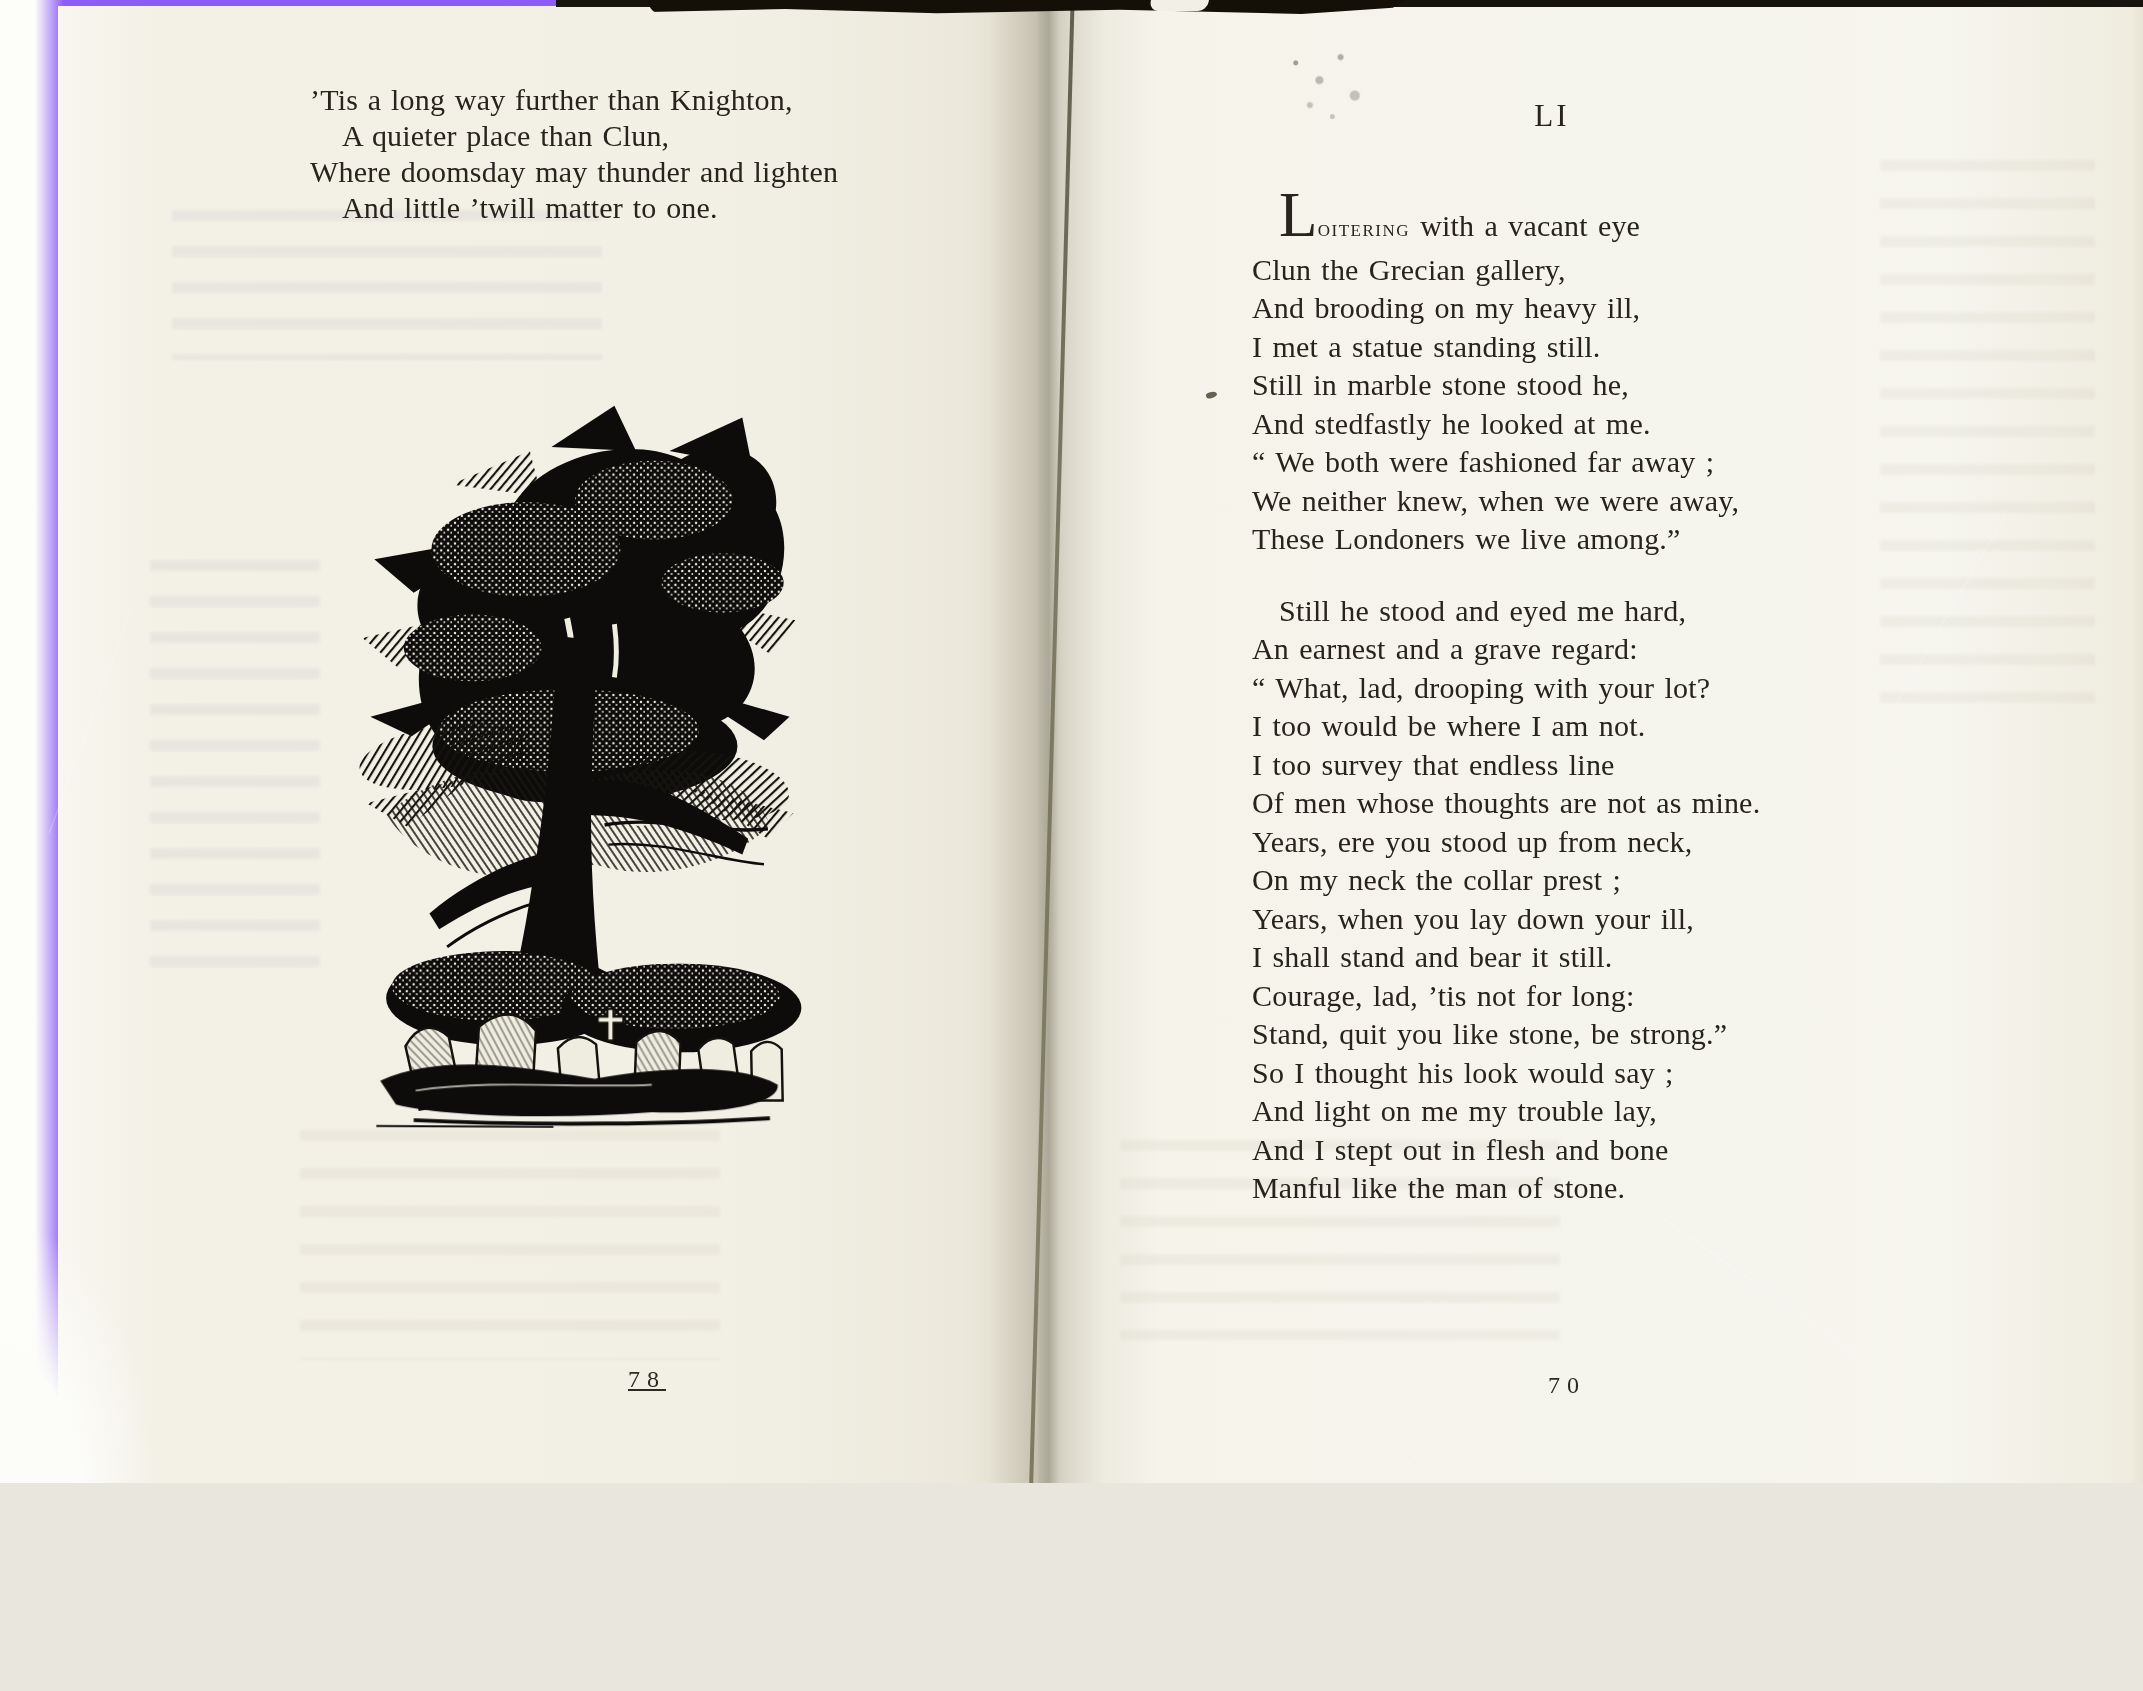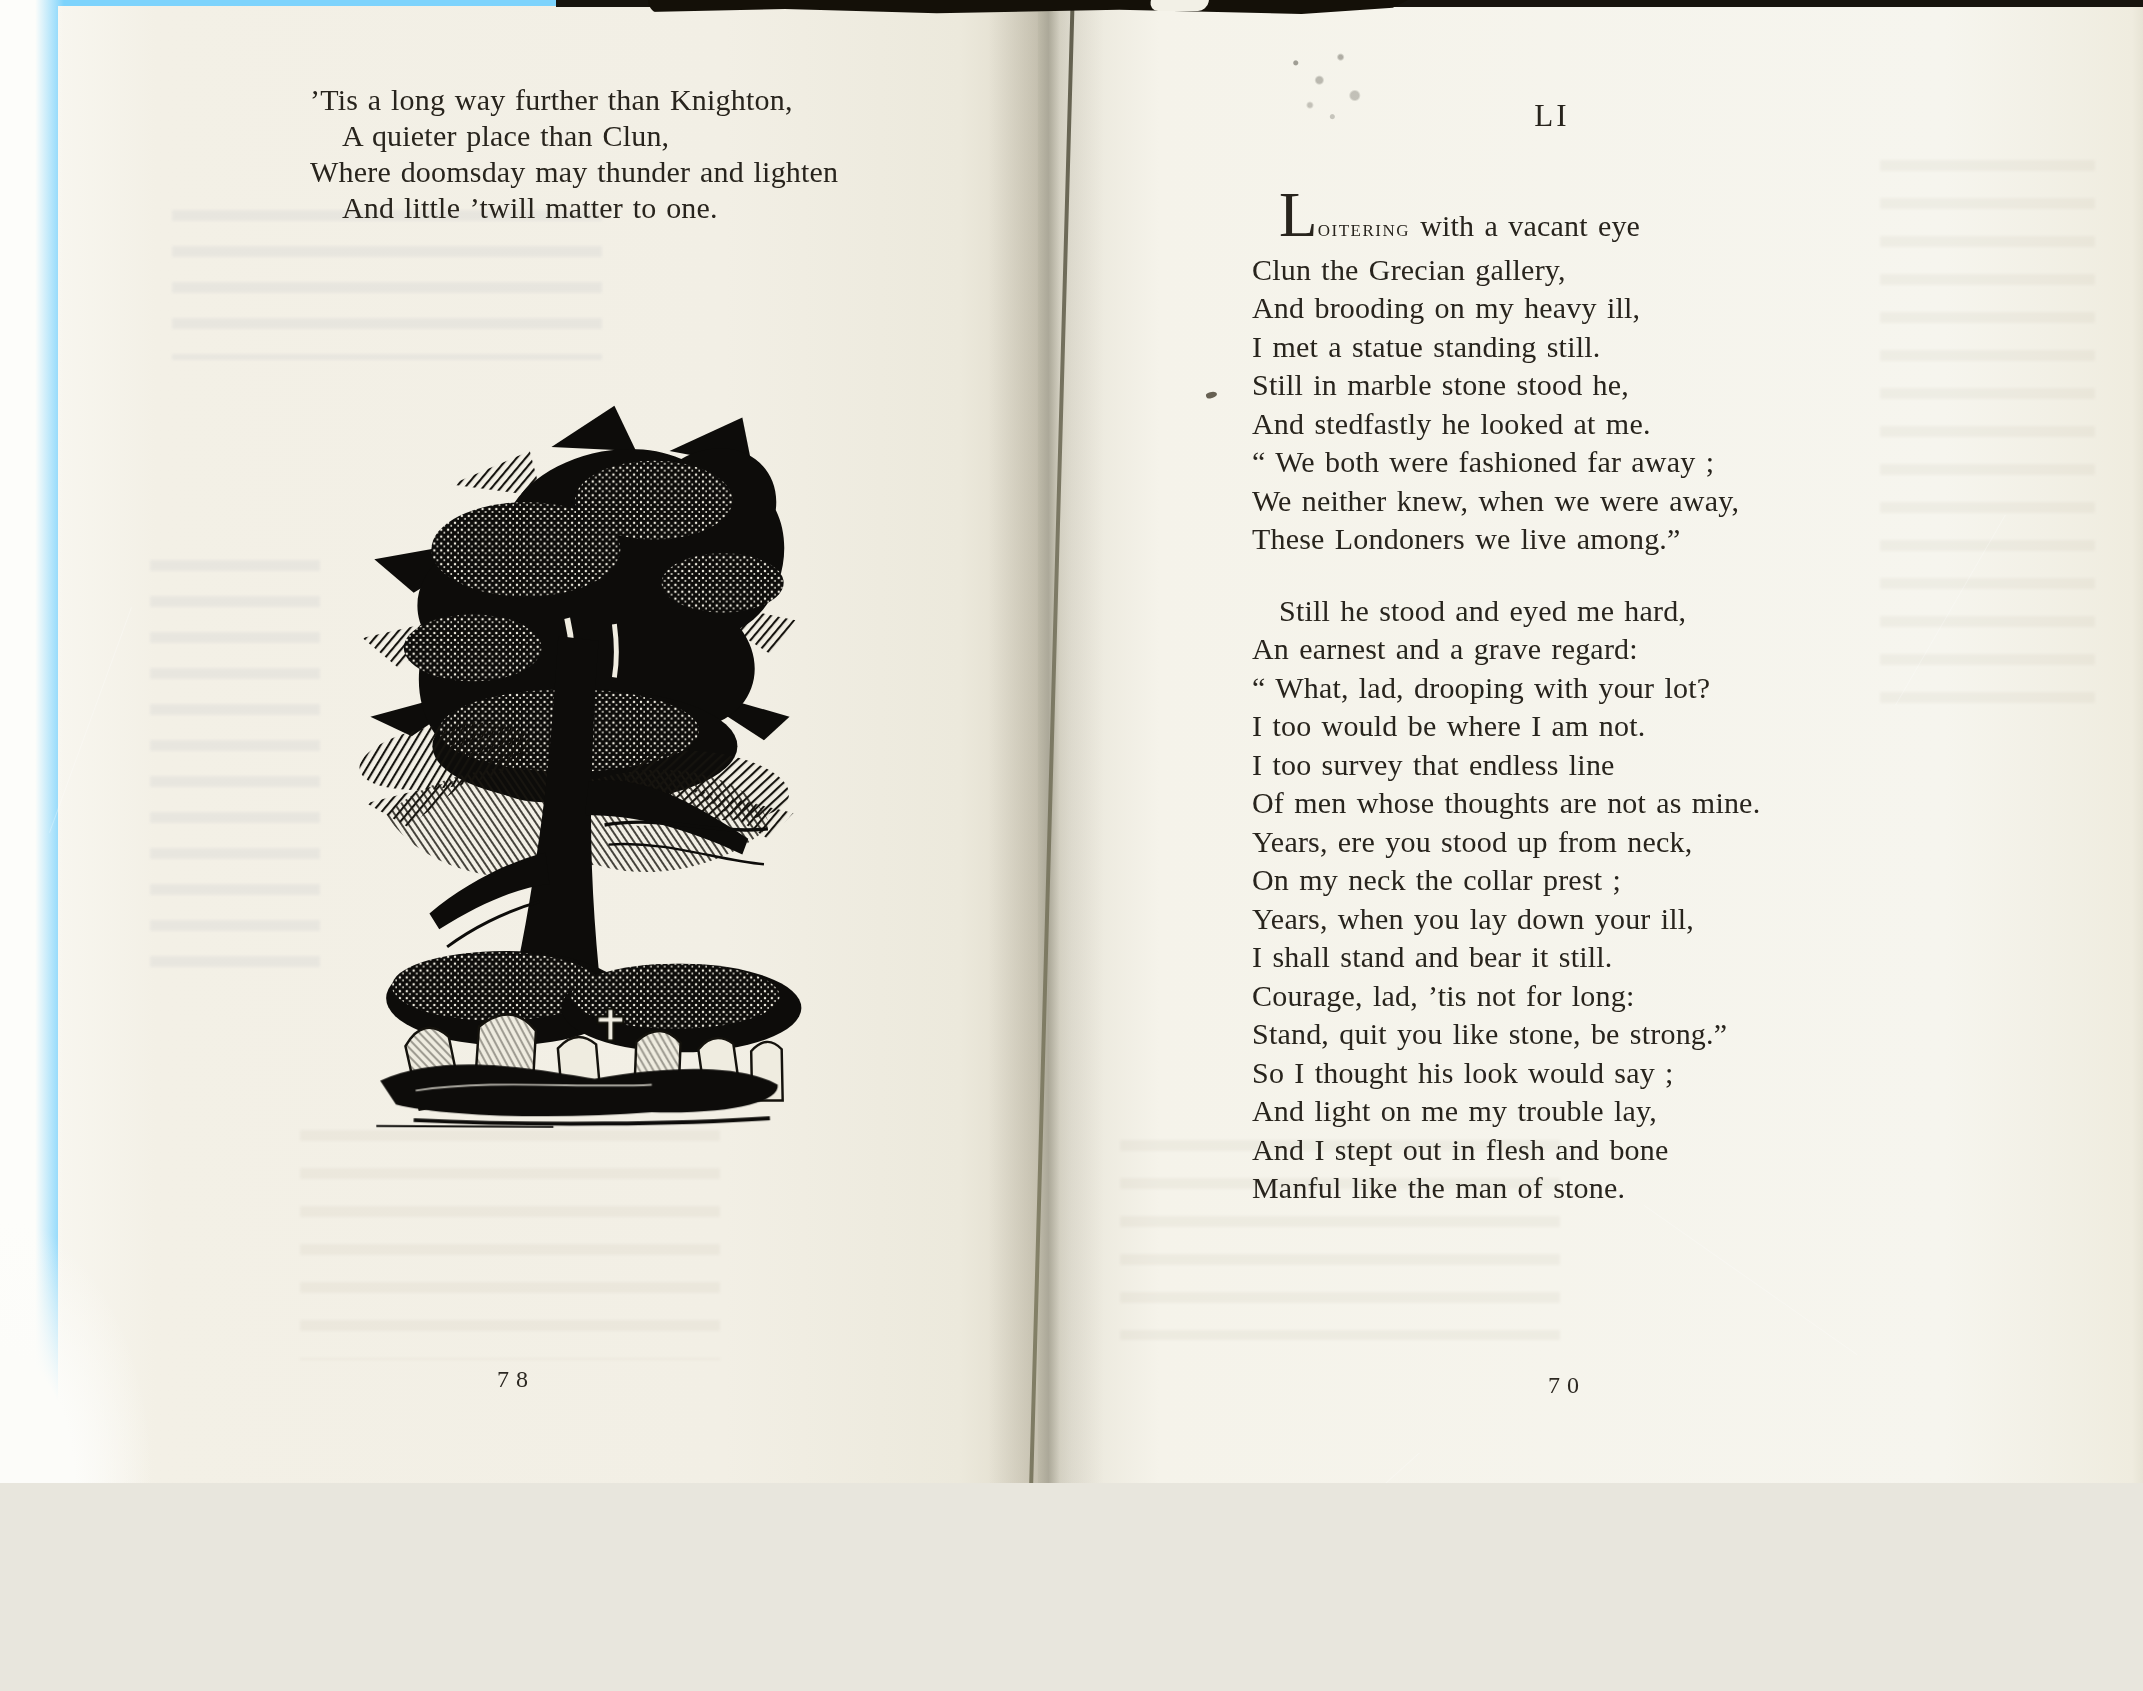--- a/index.html
+++ b/index.html
@@ -1,18 +1,18 @@
 <!DOCTYPE html>
 <html><head>
 <meta charset="utf-8">
 <style>
   html,body{margin:0;padding:0;background:#e8e6dd;}
   .scene{
     position:relative;width:2143px;height:1483px;overflow:hidden;
-    background:#7dd3fc;
+    background:#8b5cf6;
     font-family:"Liberation Serif","DejaVu Serif",serif;
     color:#28241d;
   }
   
   .page-left{
     position:absolute;left:58px;top:6px;width:980px;height:1685px;
     background:linear-gradient(90deg,#f8f6ef 0%,#f3f0e6 10%,#f2efe5 68%,#ecE9dc 92%,#ded9c9 100%);
   }
   .page-right{
     position:absolute;left:1038px;top:0;width:1105px;height:1691px;
@@ -61,21 +61,21 @@
   .poem-number{position:absolute;left:1452px;top:98px;width:200px;text-align:center;
     font-size:31px;letter-spacing:3px;}
   .poem{position:absolute;left:1252px;top:196px;font-size:30px;line-height:38.5px;
     letter-spacing:.2px;word-spacing:2.5px;white-space:nowrap;}
   .poem .line{min-height:38.5px;}
   .stanza .line:first-child{padding-left:27px;}
   .stanza2{margin-top:33px;}
   .initial{font-size:63px;line-height:38px;}
   .sc{font-size:17px;letter-spacing:1.5px;}
   .pagenum{position:absolute;font-size:24px;letter-spacing:7px;color:#2c2822;}
-  .pagenum.left{left:497px;top:1366px;width:130px;text-align:left;}
+  .pagenum.left{left:536px;top:1366px;width:130px;text-align:right;text-decoration:underline;}
   .pagenum.right{left:1502px;top:1372px;width:130px;text-align:center;}
   
   .illustration{position:absolute;left:352px;top:390px;width:452px;height:738px;margin:0;}
   .illustration svg{display:block;width:100%;height:100%;}
 </style>
 </head>
 <body>
 
 <div class="scene">
 

